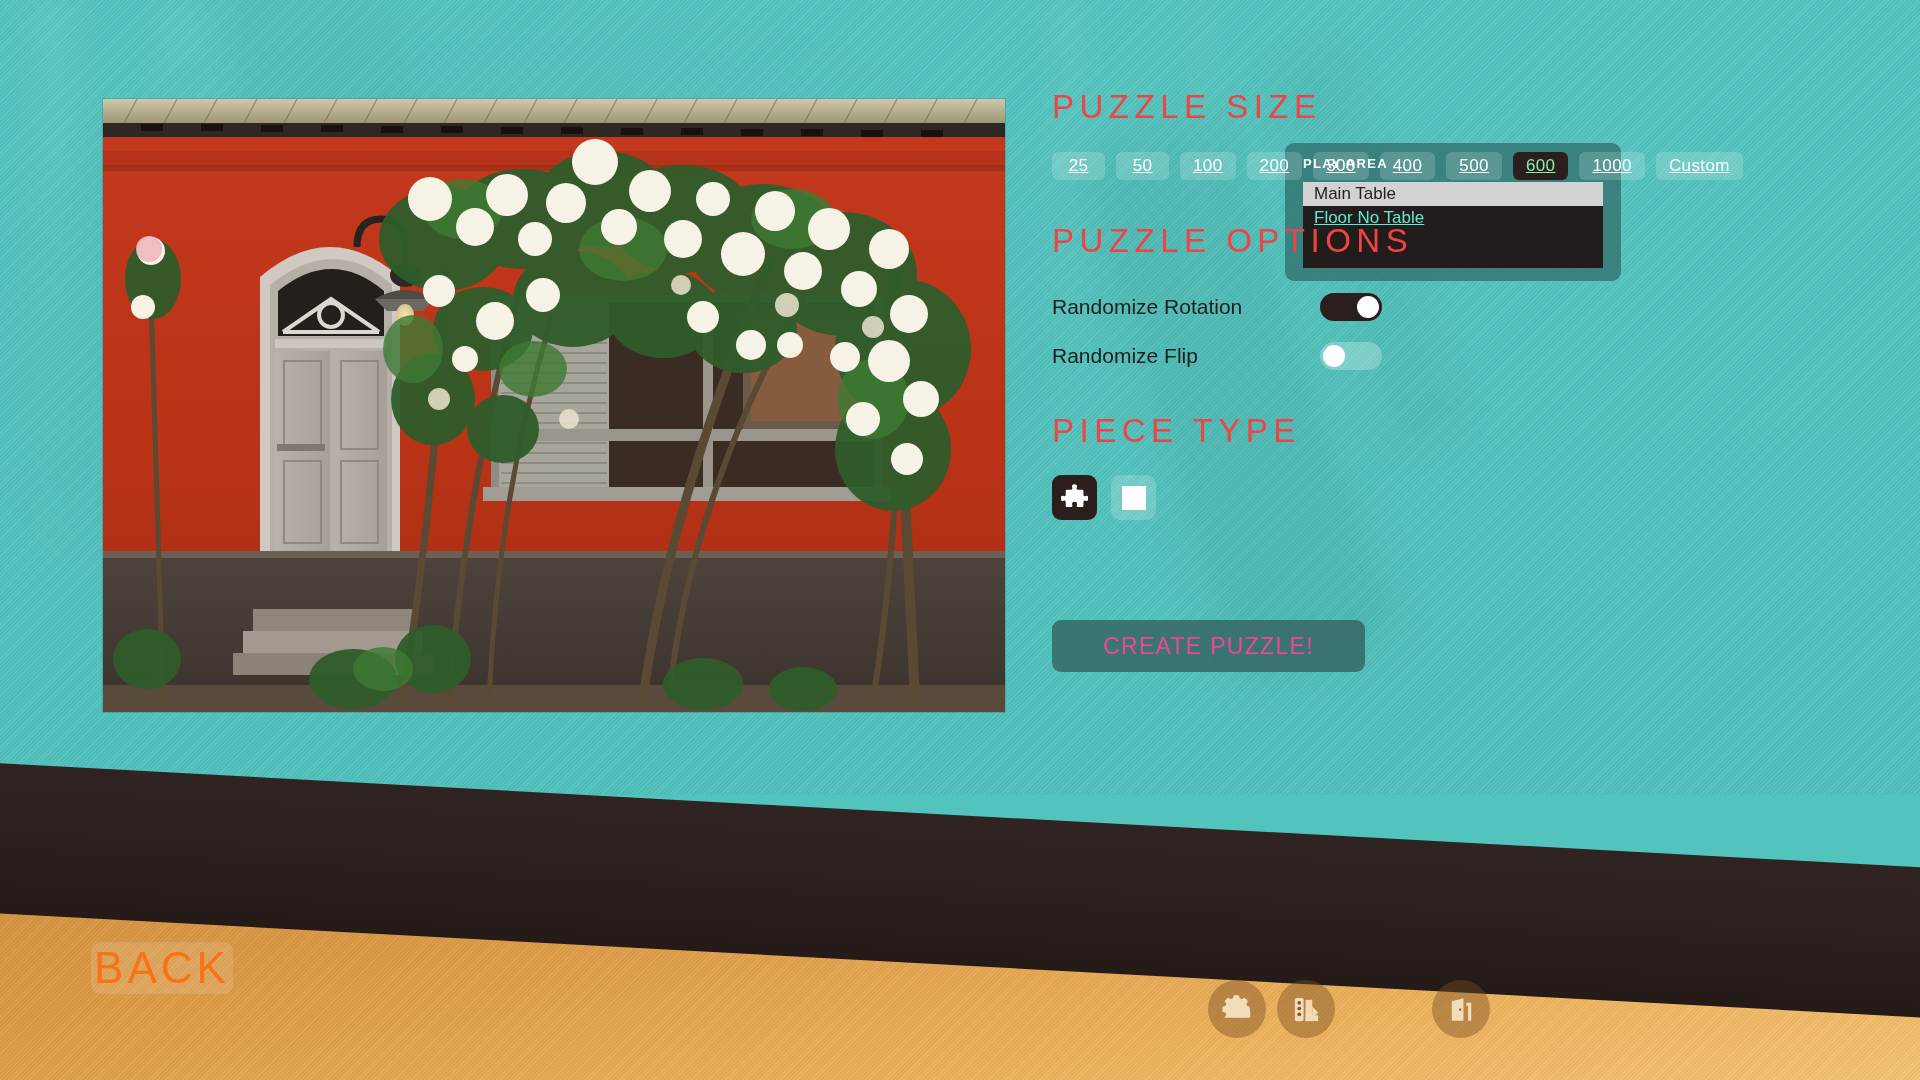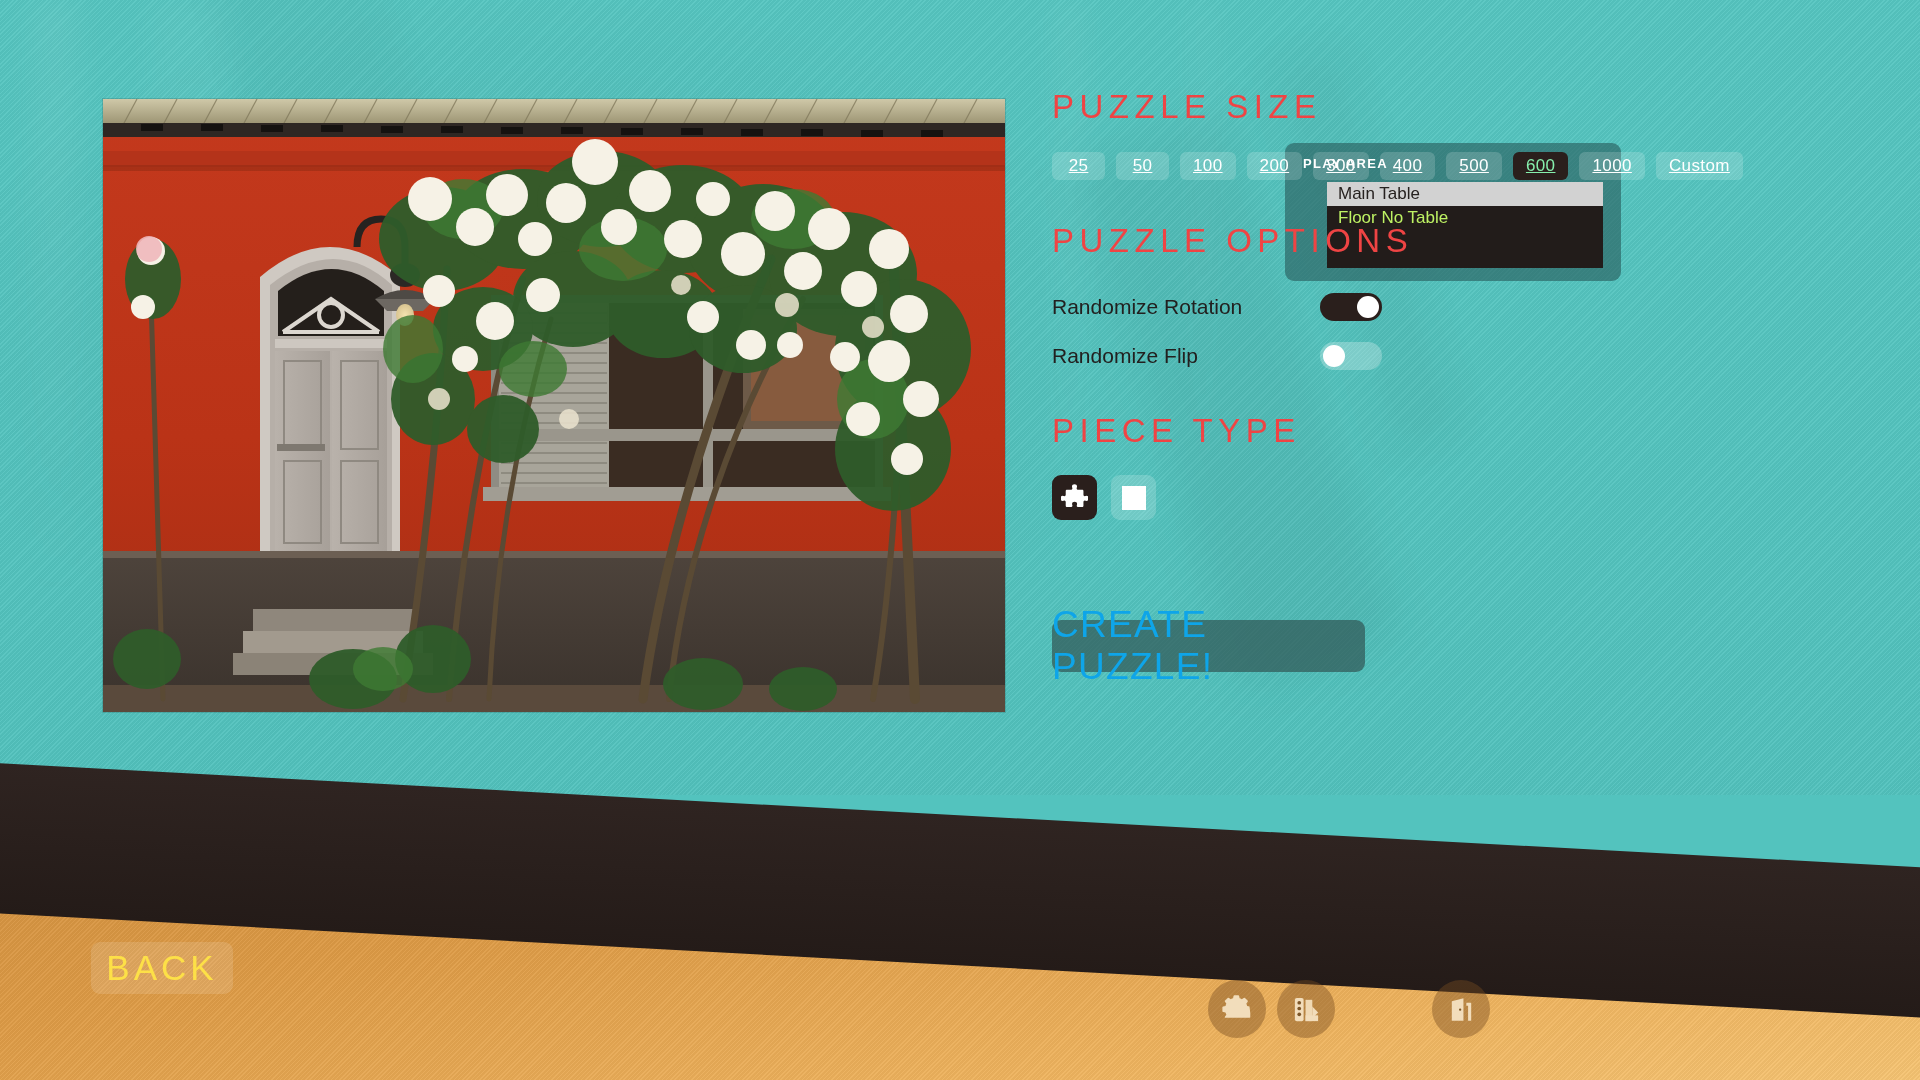--- a/index.html
+++ b/index.html
@@ -90,51 +90,51 @@
   .toggle.on .knob{ left:37px; }
   .toggle.off .knob{ left:3px; }
 
   
   #play-area-panel{
     position:absolute; left:1285px; top:143px; width:336px; height:138px;
     background:rgba(40,92,92,.62);
     border-radius:9px; padding:13px 18px 12px 18px;
   }
   #play-area-label{ color:#ffffff; font-size:13px; font-weight:bold; letter-spacing:1.3px; }
-  #play-area-list{ margin-top:11px; background:#221c1a; height:86px;margin-left:24px; }
+  #play-area-list{ margin-top:11px; background:#221c1a; height:86px; }
   .pa-item{ height:24px; display:flex; align-items:center; padding-left:11px; font-size:17px; cursor:pointer; }
   .pa-item.selected{ background:#d2d2d2; color:#26211f; }
-  .pa-item:not(.selected){ color:#bef264; }
+  .pa-item:not(.selected){ color:#5eead4;text-decoration:underline; }
 
   
   #piece-type-title{ margin-top:44px; }
   #piece-type-row{ display:flex; gap:14px; margin-top:28px; }
   .piece-btn{
     width:45px; height:45px; border-radius:9px;
     display:flex; align-items:center; justify-content:center; cursor:pointer;
   }
   .piece-btn.selected{ background:#2a1f1c; }
   .piece-btn:not(.selected){ background:rgba(255,255,255,.18); }
   .sq-glyph{ width:24px; height:24px; background:#ffffff; }
 
   
   #create-puzzle-button{
     margin-top:100px; width:313px; height:52px; border-radius:9px;
     background:rgba(48,86,84,.70);
     display:flex; align-items:center; justify-content:center; cursor:pointer;
   }
-  #create-puzzle-label{ color:#0ea5e9; font-size:37px; letter-spacing:1.3px; }
+  #create-puzzle-label{ color:#ec4899; font-size:23px; letter-spacing:1.3px; }
 
   
   #back-button{
     position:absolute; left:91px; top:942px; width:142px; height:52px;
     border-radius:9px; background:rgba(255,255,255,.13);
     display:flex; align-items:center; justify-content:center; z-index:6; cursor:pointer;
   }
-  #back-label{ color:#fde047; font-size:35px; letter-spacing:4px; }
+  #back-label{ color:#f97316; font-size:44px; letter-spacing:4px; }
 
   #bottom-icons{ position:absolute; top:980px; z-index:6; }
   .circle-btn{
     position:absolute; width:58px; height:58px; border-radius:50%;
     background:rgba(120,76,34,.42);
     display:flex; align-items:center; justify-content:center; cursor:pointer;
   }
   .circle-btn svg{ display:block; }
 </style>
 </head>

